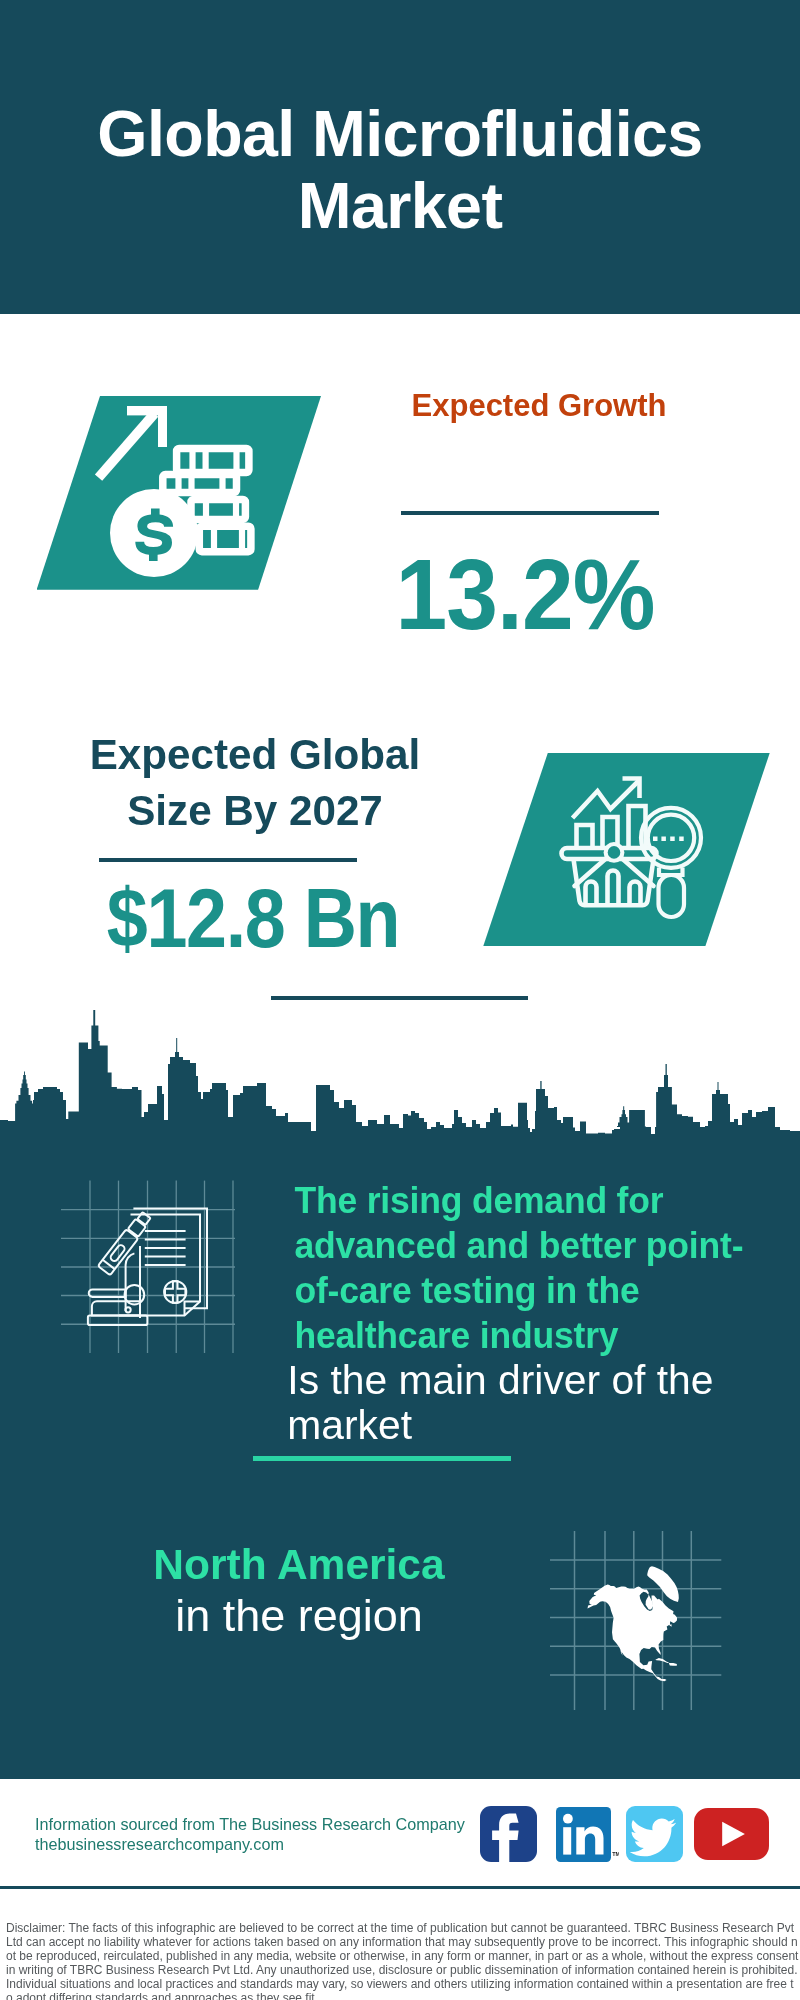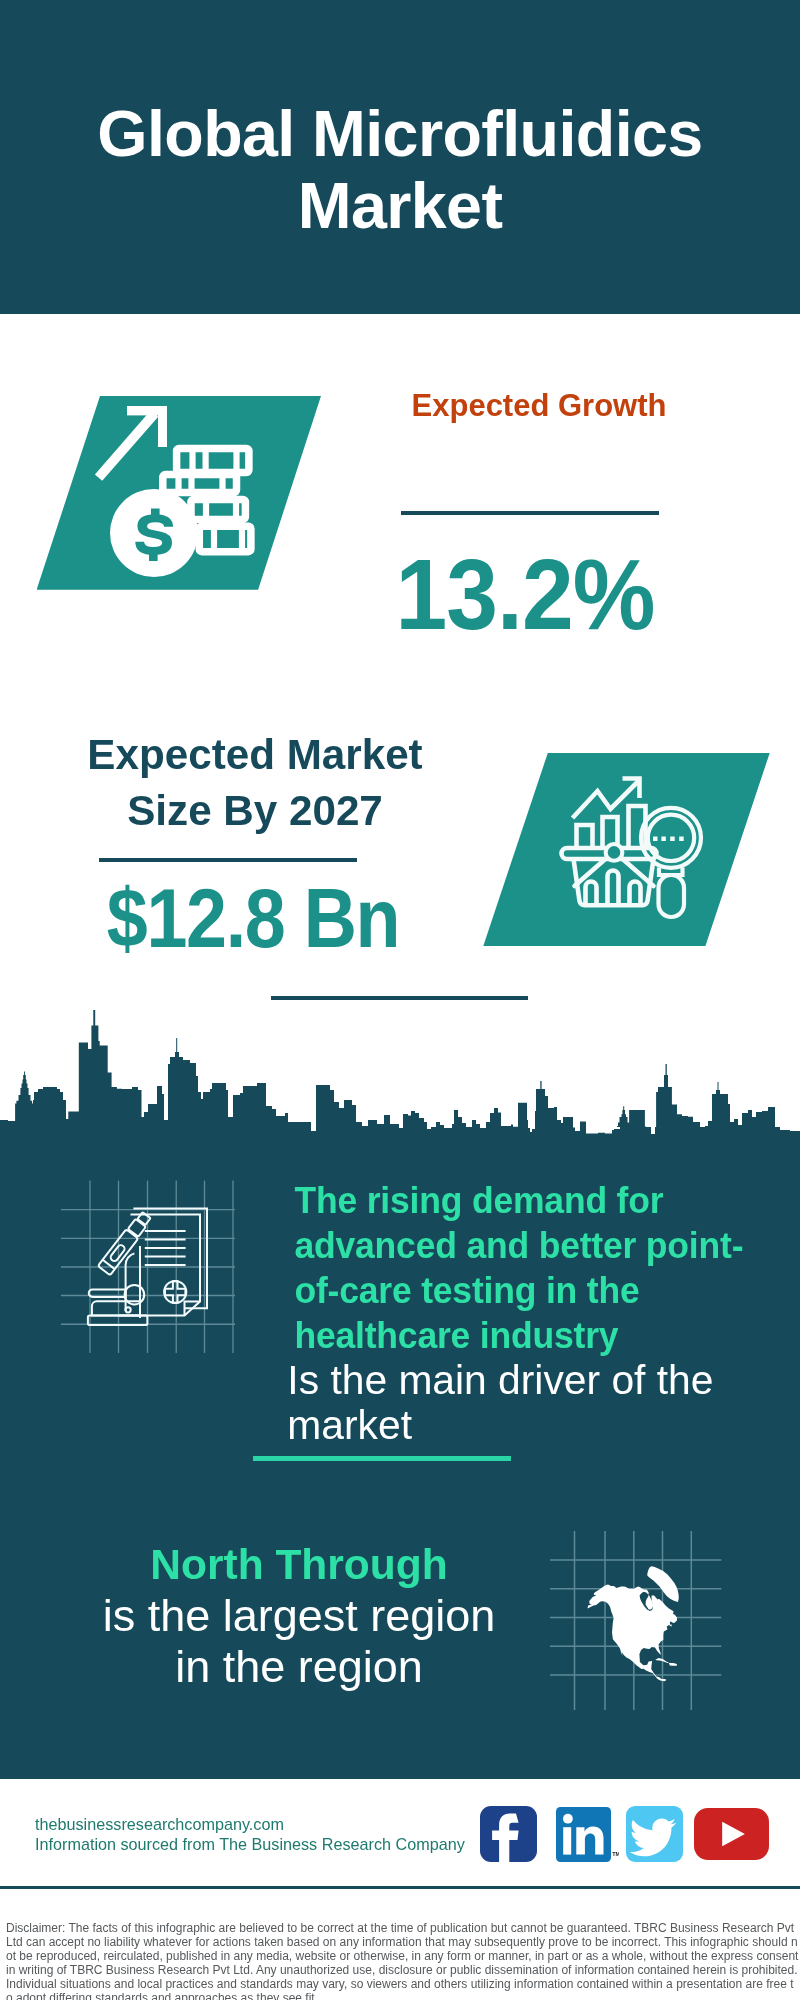--- a/index.html
+++ b/index.html
@@ -154,21 +154,21 @@
       </g>
       <g fill="#f2fbfa">
         <rect x="94" y="66.5" width="4.5" height="4.5"></rect>
         <rect x="102.4" y="66.5" width="4.5" height="4.5"></rect>
         <rect x="111.2" y="66.5" width="4.5" height="4.5"></rect>
         <rect x="120.2" y="66.5" width="4.5" height="4.5"></rect>
       </g>
     </svg>
   </div>
   <div class="s2-title">
-    <div>Expected Market</div>
+    <div>Expected Global</div>
     <div>Size By 2027</div>
   </div>
   <div class="s2-rule"></div>
   <div class="s2-value">$12.8 Bn</div>
 
   <div class="mid-rule"></div>
 
   <div class="darkbody"></div>
   <svg class="skyline" viewBox="0 0 800 132" width="800" height="132">
       <path d="M0,110 H8 V111 H14 H15.1 V93.4 H16.4 V90.8 H18.5 V85 H20.4 V77.9 H21.5 V73.4 H22.5 V69.4 H23.2 V64.9 H24.1 V61.5 H25 V64.9 H25.8 V69.4 H26.5 V73.4 H27.5 V77.9 H28.6 V85 H30.5 V90.8 H32.1 V93.4 H33 V90 H34 V82 H38 V79 H43 V77 H57 V79 H60 V82 H63 V90 H66 V109 H68.3 V101.5 H78.8 V32.4 H88 V39 H91.4 V15.6 H93.3 V-2 H95.2 V15.6 H98.4 V31 H99.7 V35.4 H107.7 V62.6 H111.6 V77 H116.9 V78.7 H122.1 V79 H132 V77 H138 V80 H141.5 V107 H144 V102 H148 V94 H157 V76 H162 V84 H164 V110 H168 V54 H170 V47 H175 V42 H176.2 V28 H177.2 V42 H179 V47 H183 V50 H190 V53 H196 V66 H198 V82 H201 V89 H203 V82 H210 V79 H212 V73 H226 V80 H228 V107 H233 V85 H240 V83 H243 V76 H257 V73 H266 V96 H272 V99 H276 V106 H285 V103 H288 V112 H311 V121 H316 V75 H330 V80 H334 V92 H339 V98 H344 V90 H352 V95 H356 V112 H362 V116 H368 V110 H377 V114 H384 V105 H390 V114 H399 V118 H403 V104 H408 V105.5 H411 V101 H415 V103 H419 V108 H424 V112 H427 V119 H431 V117 H436 V112 H440 V115 H444 V118 H452 V114 H454 V100 H458 V107 H462 V113 H466 V117 H472 V110 H476 V114 H480 V118 H486 V112 H490 V103 H494 V98 H498 V102.5 H501 V116 H511 V114.5 H513 V116.7 H518 V92.7 H527 V110 H528 V118 H530 V122 H532 V119 H535 V101 H536 V79 H540.3 V71 H541.6 V79 H545 V86 H548 V98 H554 V97 H557 V110 H561 V113 H563 V107 H573 V117.5 H575 V121 H580 V111.5 H586 V123.5 H598 V122.7 H605 V123.5 H612 V120 H614 V119 H620 V117 H622 H617 V116 H618 V112.6 H619.5 V107 H621.5 V104.2 H622.4 V100 H623.2 V96.3 H624.2 V100 H625 V104.2 H626 V107 H627.5 V112.6 H629.1 V100 H644.9 V116.6 H646 V117.1 H651 V123.9 H655 V117 H656.1 V82 H658 V77 H664 V65 H665.5 V54 H666.8 V65 H668 V77 H671.9 V94.6 H677 V104.2 H682 V105.9 H688 V106.7 H693 V112 H700 V117 H705 V116 H708 V111 H712 V84 H716 V80 H717.5 V72 H718.5 V80 H720 V84 H728 V94 H730 V112 H734 V109 H738 V115 H742 V103 H748 V100 H752 V107 H756 V102 H762 V101 H768 V97 H775 V117 H780 V120 H790 V121 H800 H800 V132 H0 Z" fill="#164a5b"></path>
@@ -234,22 +234,21 @@
     <div class="line hl">The rising demand for</div>
     <div class="line hl">advanced and better point-</div>
     <div class="line hl">of-care testing in the</div>
     <div class="line hl">healthcare industry</div>
     <div class="line sub">Is the main driver of the</div>
     <div class="line sub">market</div>
   </div>
   <div class="s3-rule"></div>
 
   <div class="s4-text">
-    <div class="line hl">North Through</div>
-    <div class="line sub">is the largest region</div>
+    <div class="line hl">North America</div>
     <div class="line sub">in the region</div>
   </div>
   <div class="s4-map">
     <svg viewBox="0 0 180 190" width="180" height="190">
       <g stroke="#5e8a97" stroke-width="1.5">
         <line x1="24.5" y1="11" x2="24.5" y2="190"></line>
         <line x1="55" y1="11" x2="55" y2="190"></line>
         <line x1="83.8" y1="11" x2="83.8" y2="190"></line>
         <line x1="112.5" y1="11" x2="112.5" y2="190"></line>
         <line x1="141.3" y1="11" x2="141.3" y2="190"></line>
@@ -264,22 +263,22 @@
         <path d="M128.0,82.0 L123.9,80.8 L120.1,78.7 L116.7,75.9 L113.9,72.6 L111.8,69.5 L109.5,66.4 L106.5,63.4 L103.4,60.6 L101.0,58.8 L99.0,57.3 L97.2,55.3 L97.4,53.4 L98.0,51.1 L98.9,48.7 L100.0,46.9 L101.9,46.2 L104.7,47.0 L108.7,48.7 L113.1,51.1 L117.5,54.5 L120.9,58.5 L124.4,63.1 L126.7,67.2 L127.9,71.0 L128.6,74.7 L128.8,78.2 L128.3,80.5 Z"></path>
         <path d="M105.3,139.7 L108.8,138.0 L112.7,138.9 L116.8,141.7 L119.3,142.6 L117.5,142.9 L113.6,141.4 L109.7,140.5 L106.5,140.3 Z"></path>
         <path d="M118.8,142.9 L123.3,143.1 L126.9,144.1 L126.8,145.7 L123.0,145.7 L119.8,145.5 Z"></path>
       </g>
     </svg>
   </div>
 
   <div class="footer"></div>
   <div class="footer-top-rule"></div>
   <div class="src">
+    <div>Information sourced from The Business Research Company</div>
     <div>thebusinessresearchcompany.com</div>
-    <div>Information sourced from The Business Research Company</div>
   </div>
   <div class="socials">
     <a class="soc soc-fb">
       <svg viewBox="0 0 57 56" width="57" height="56">
         <rect x="0" y="0" width="57" height="56" rx="11" fill="#1d4289"></rect>
         <path fill="#ffffff" d="M36,7.5 h-5.5 c-7.3,0 -11.4,4 -11.4,11.6 v5.4 h-7 v9.5 h7 v22.5 h10.2 v-22.5 h8.2 l1.1,-9.5 h-9.3 v-4.4 c0,-2.4 0.8,-3.3 3.2,-3.3 h6.1 z"></path>
       </svg>
     </a>
     <a class="soc soc-li">
       <svg viewBox="0 0 63 56" width="63" height="56">

